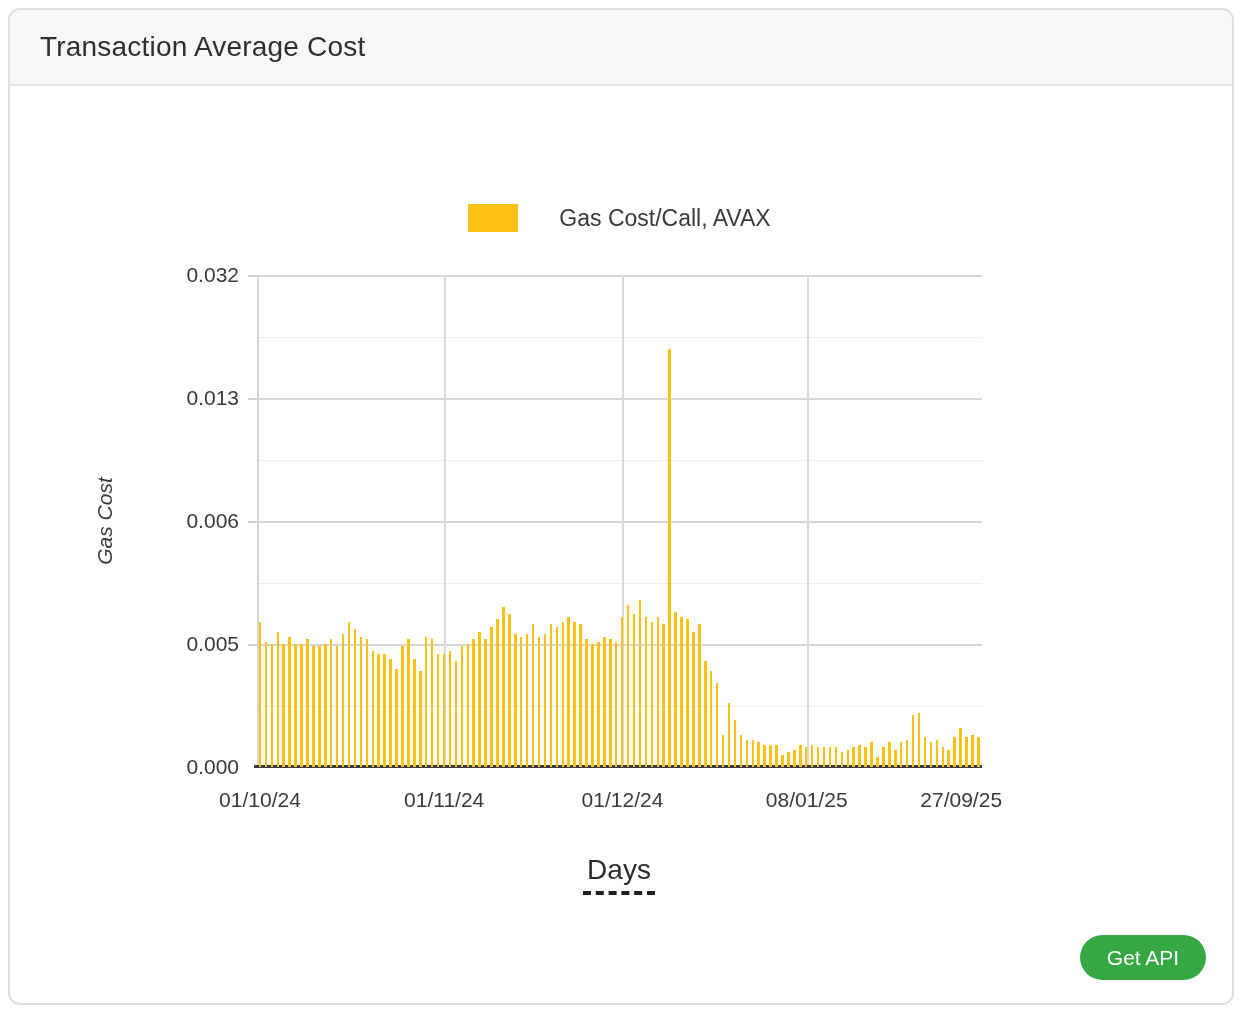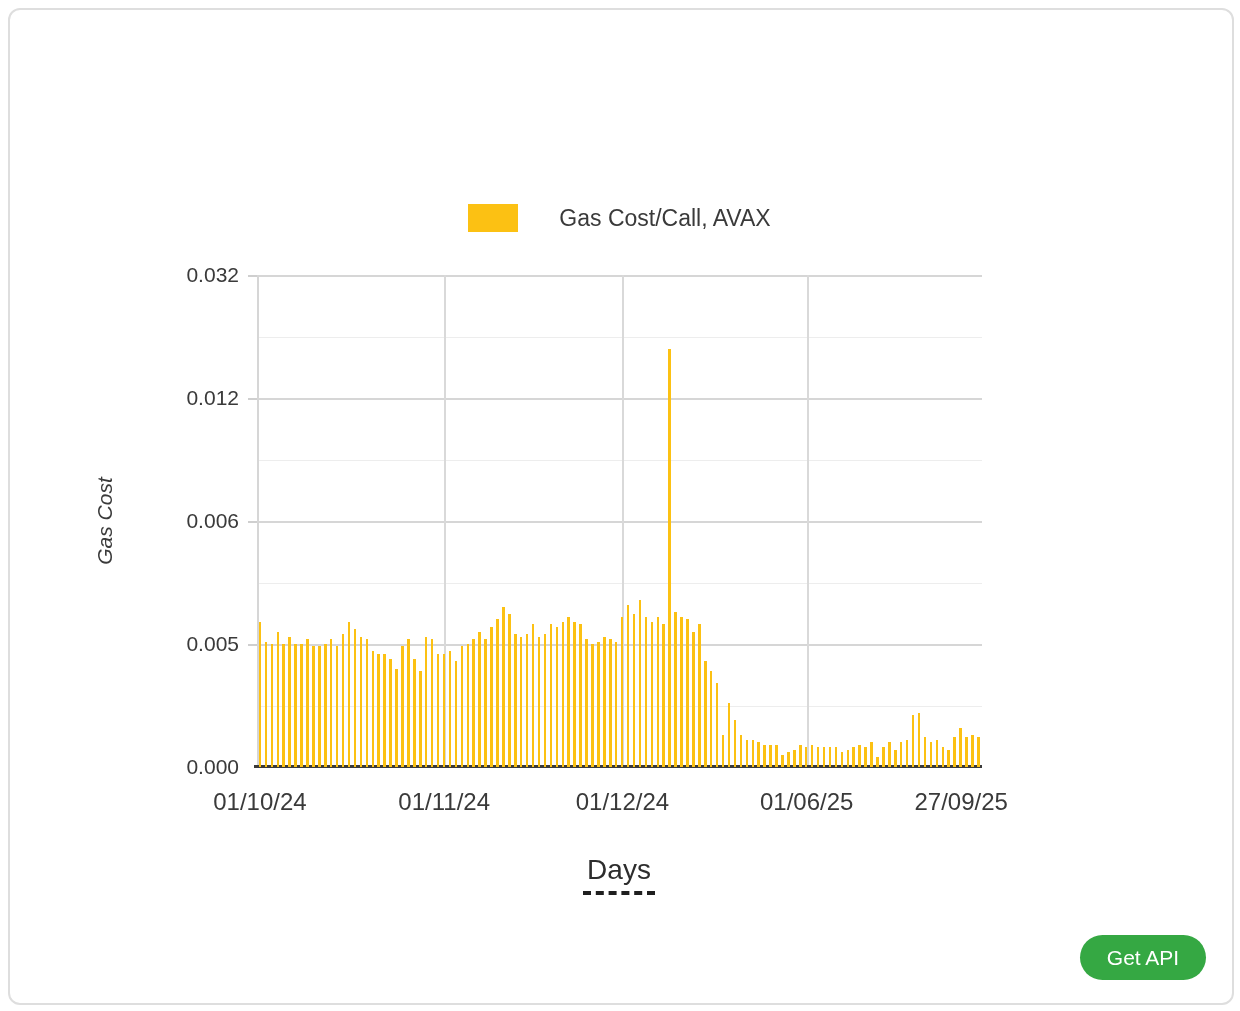--- a/index.html
+++ b/index.html
@@ -25,51 +25,54 @@
   .ytick-mark{position:absolute;left:-9px;width:9px;height:2px;background:#cfcfcf;}
   .bars{position:absolute;left:0;right:0;top:0;bottom:0;display:flex;align-items:flex-end;}
   .bar-slot{flex:1 1 0;height:100%;display:flex;justify-content:center;align-items:flex-end;}
   .bar{width:2.5px;}
   
   .ylabels{position:absolute;left:0;top:265px;width:229px;height:492px;}
   .ylabel{position:absolute;right:0;transform:translateY(-50%);font-size:21px;color:#3a3a3a;}
   .y-axis-title{position:absolute;left:95px;top:511px;transform:translate(-50%,-50%) rotate(-90deg);
         font-size:21px;font-style:italic;color:#3a3a3a;white-space:nowrap;}
   .xlabels{position:absolute;left:247px;top:778px;width:725px;height:30px;}
-  .xlabel{position:absolute;transform:translateX(-50%);font-size:24px;color:#3a3a3a;white-space:nowrap;}
+  .xlabel{position:absolute;transform:translateX(-50%);font-size:21px;color:#3a3a3a;white-space:nowrap;}
   .x-axis-title{position:absolute;left:609px;top:844px;transform:translateX(-50%);
         display:flex;flex-direction:column;align-items:center;}
   .x-axis-title-text{font-size:28px;color:#2d2d2d;}
   .x-axis-title-dash{width:72px;border-bottom:4px dashed #1f1f1f;margin-top:5px;}
   
   .get-api{position:absolute;left:1070px;top:925px;width:126px;height:45px;border:none;
         border-radius:23px;color:#ffffff;font-size:21px;font-family:inherit;cursor:pointer;
         display:flex;align-items:center;justify-content:center;}
 </style>
 </head>
 <body>
 
 <div class="canvas">
   <div class="card">
 
+    <div class="card-header">
+      <div class="card-title">Transaction Average Cost</div>
+    </div>
 
     <div class="legend">
       <div class="legend-item">
         <span class="legend-swatch" id="legend-swatch" style="background: rgb(252, 193, 19);"></span>
         <span class="legend-label">Gas Cost/Call, AVAX</span>
       </div>
     </div>
 
     <div class="y-axis-title">Gas Cost</div>
 
     <div class="ylabels" id="ylabels">
         <span class="ylabel" style="top: 100%;">0.000</span>
         <span class="ylabel" style="top: 75%;">0.005</span>
         <span class="ylabel" style="top: 50%;">0.006</span>
-        <span class="ylabel" style="top: 25%;">0.012</span>
+        <span class="ylabel" style="top: 25%;">0.013</span>
         <span class="ylabel" style="top: 0%;">0.032</span>
       </div>
 
     <div class="plot" id="plot">
         <div class="gridline-h minor" style="top: 87.5%;"></div>
         <div class="gridline-h major" style="top: 75%;"></div>
         <div class="gridline-h minor" style="top: 62.5%;"></div>
         <div class="gridline-h major" style="top: 50%;"></div>
         <div class="gridline-h minor" style="top: 37.5%;"></div>
         <div class="gridline-h major" style="top: 25%;"></div>
@@ -451,21 +454,21 @@
           <div class="bar-slot">
             <div class="bar" style="height: 6%; background: rgb(252, 193, 19);"></div>
           </div>
         </div>
       </div>
 
     <div class="xlabels" id="xlabels">
         <span class="xlabel" style="left: 0.409836%;">01/10/24</span>
         <span class="xlabel" style="left: 25.8197%;">01/11/24</span>
         <span class="xlabel" style="left: 50.4098%;">01/12/24</span>
-        <span class="xlabel" style="left: 75.8197%;">01/06/25</span>
+        <span class="xlabel" style="left: 75.8197%;">08/01/25</span>
         <span class="xlabel" style="left: 97.1311%;">27/09/25</span>
       </div>
 
     <div class="x-axis-title">
       <span class="x-axis-title-text">Days</span>
       <span class="x-axis-title-dash"></span>
     </div>
 
     <button class="get-api" id="get-api" style="background: rgb(53, 168, 67); color: rgb(255, 255, 255);">Get API</button>
 

